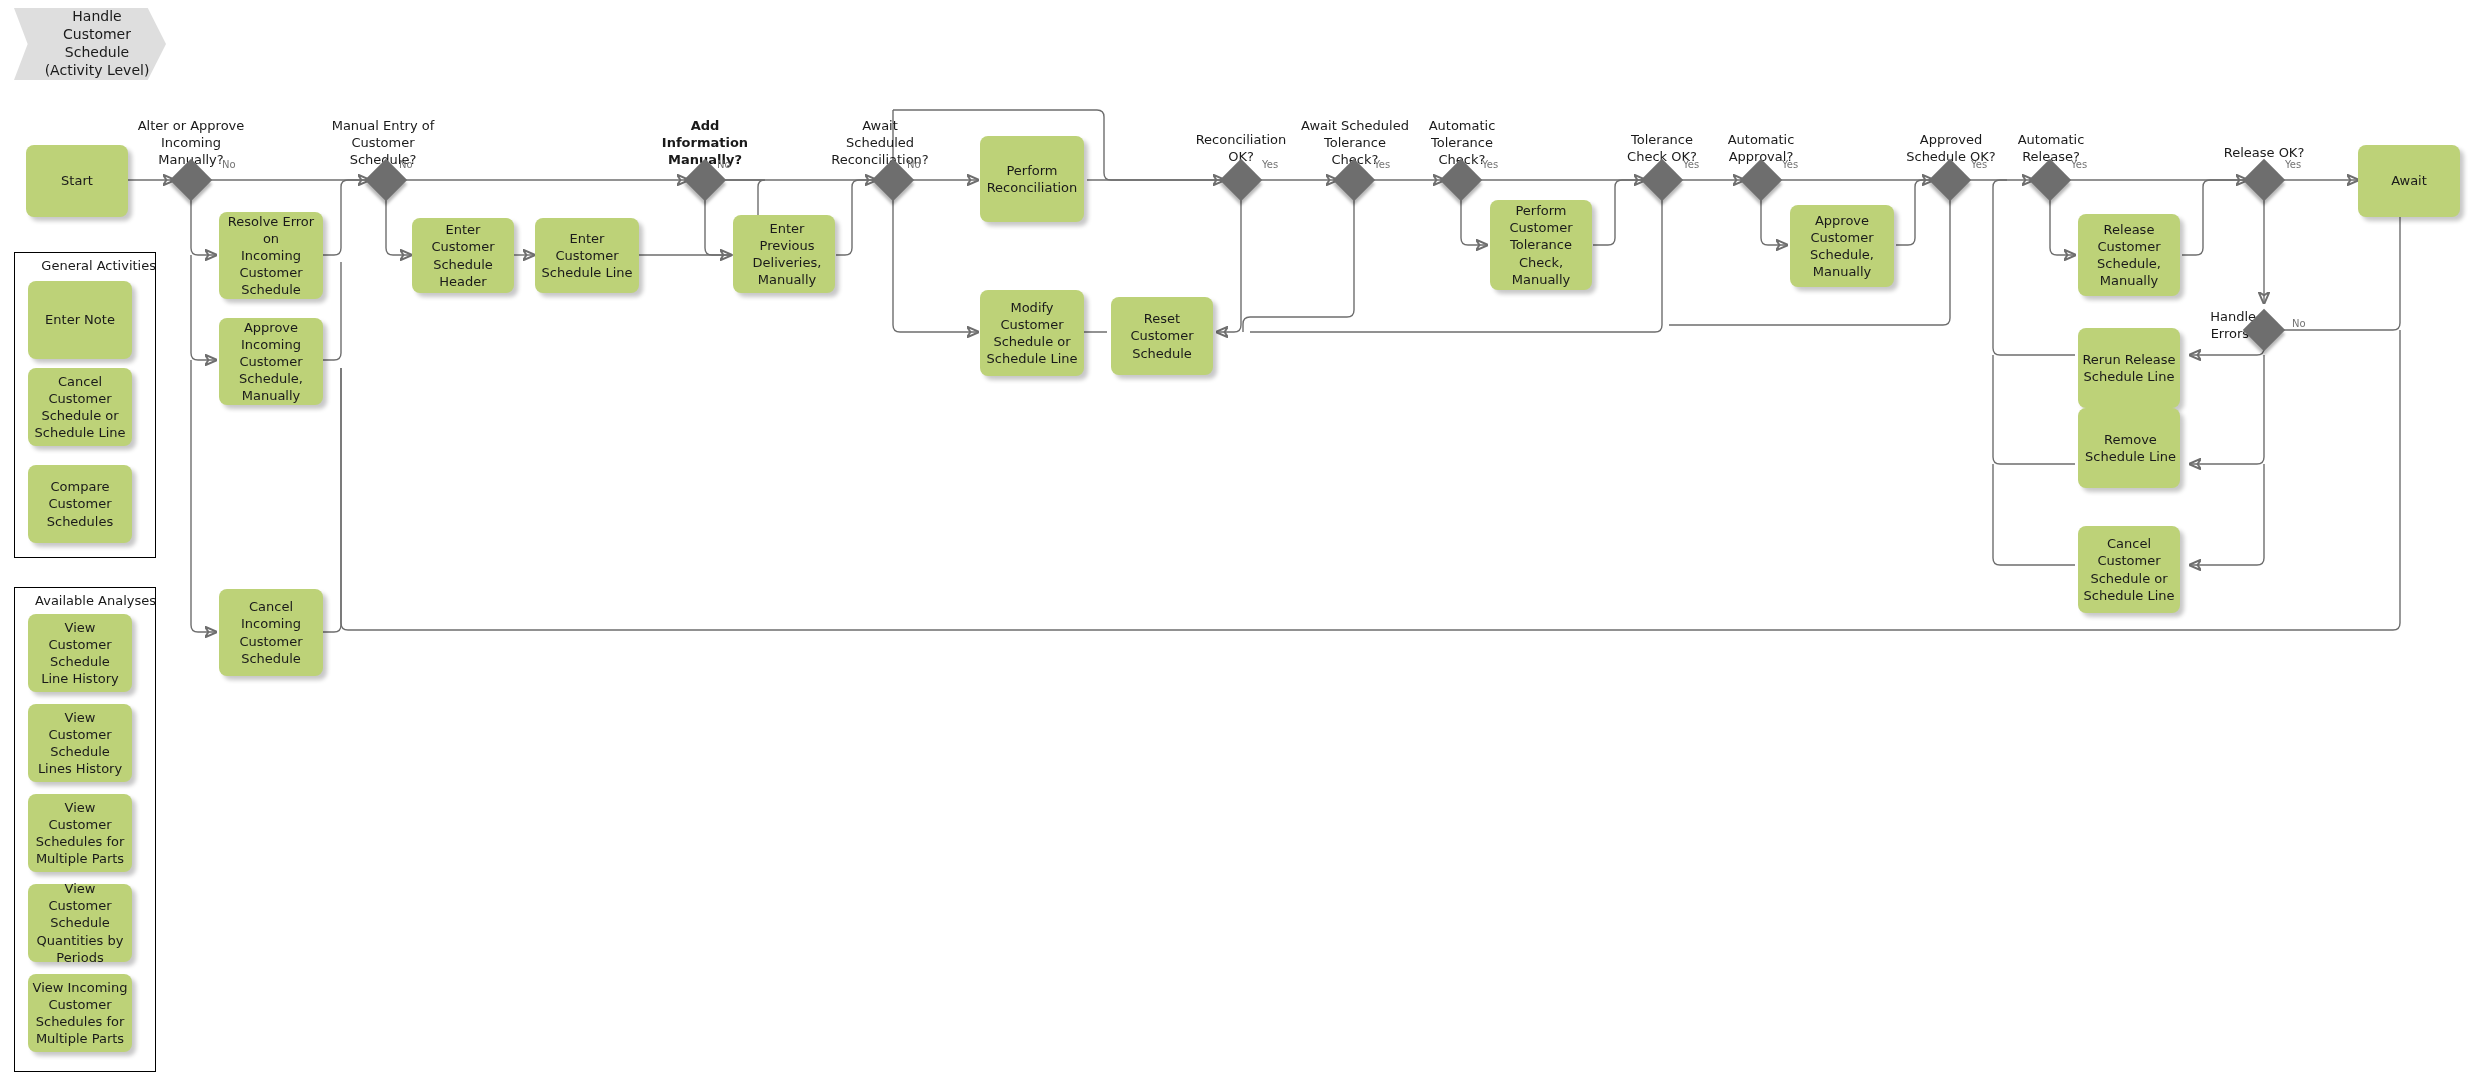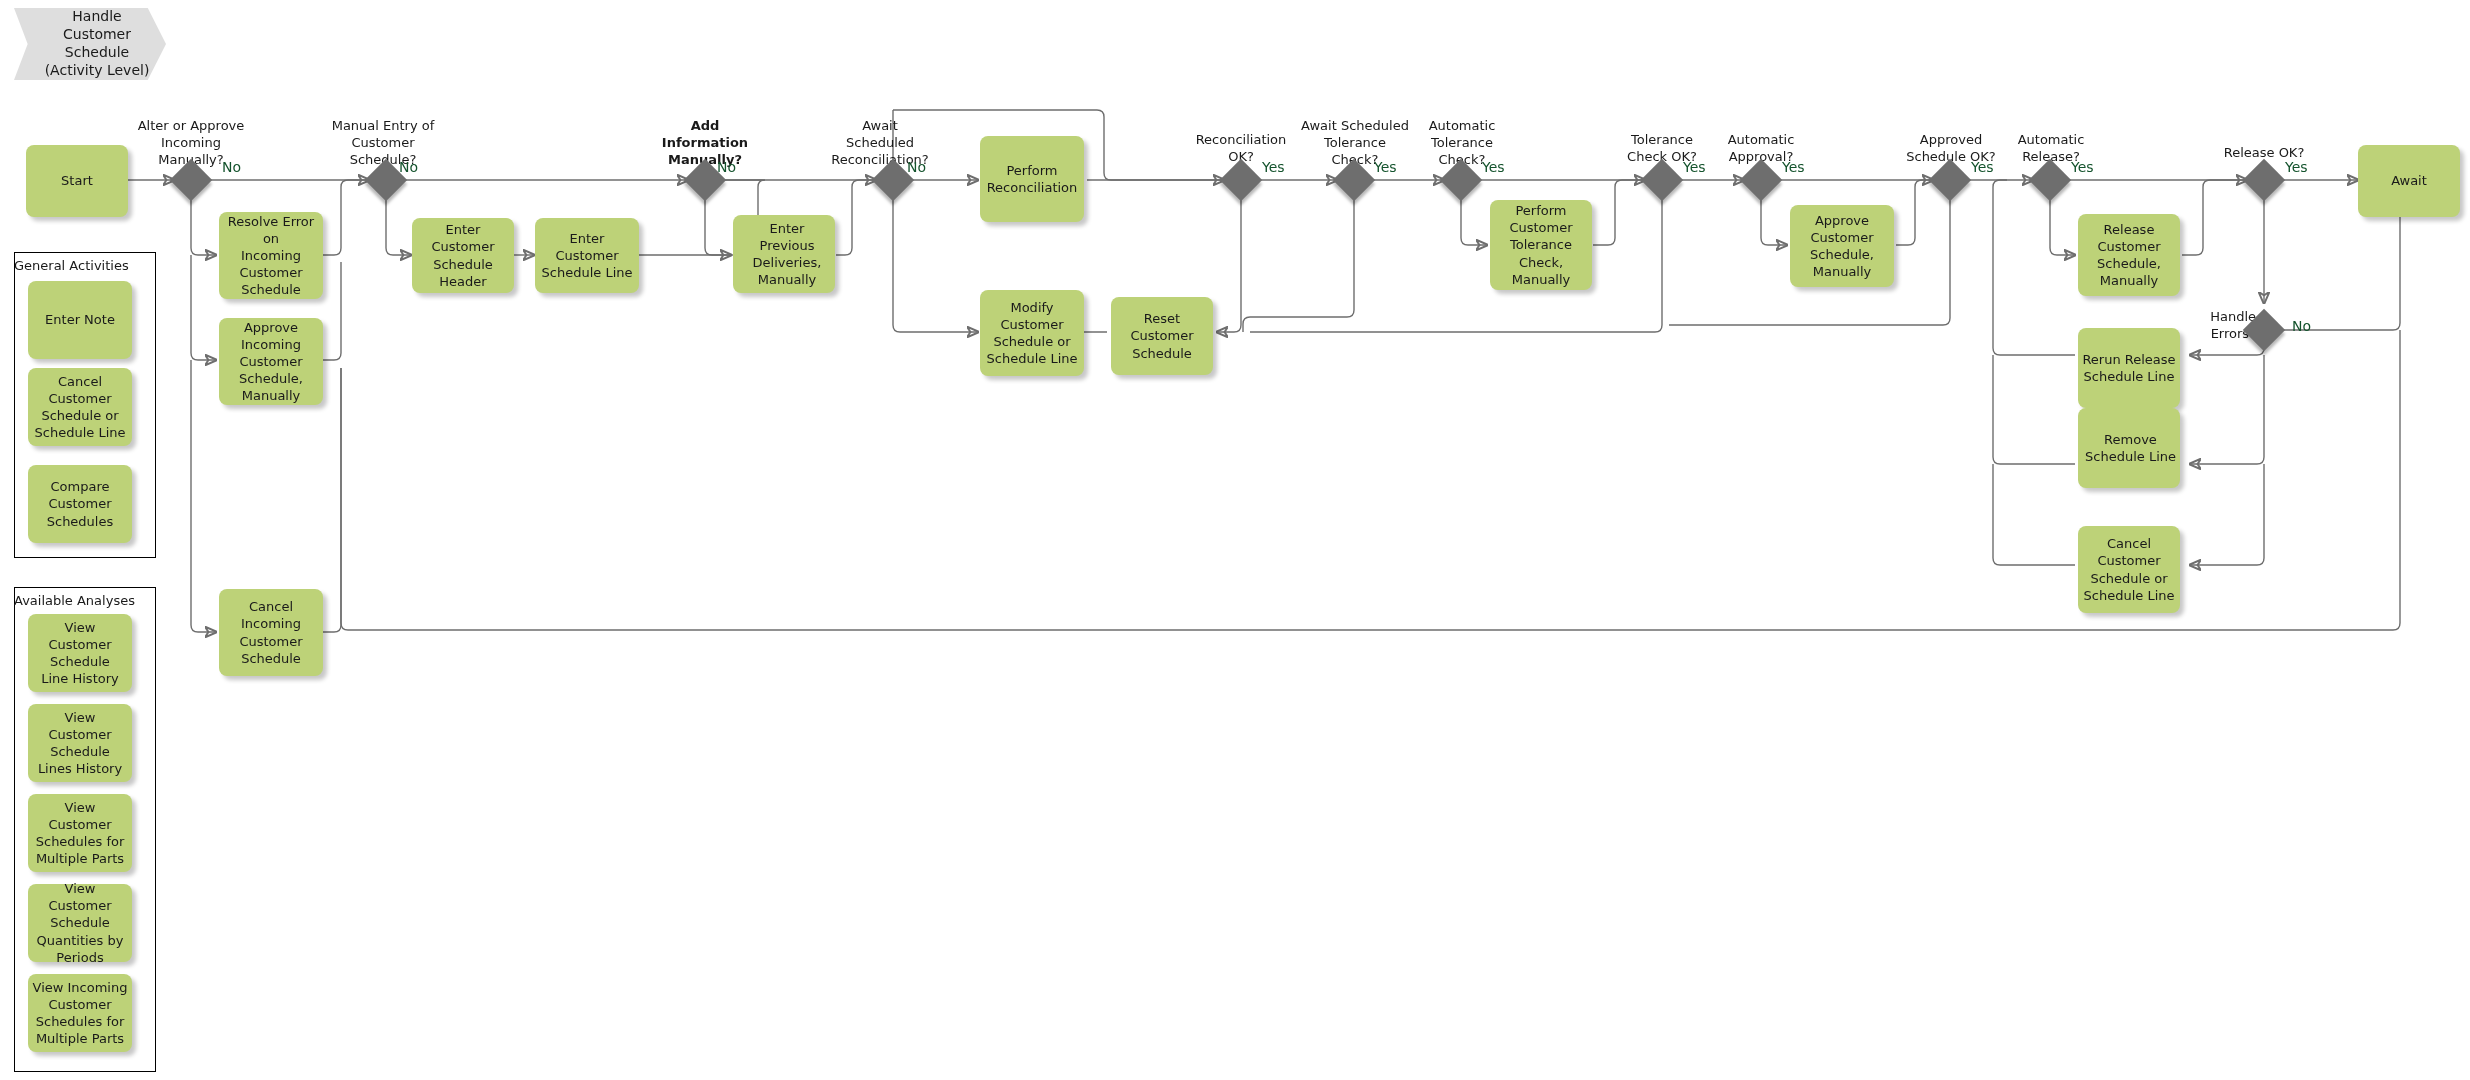--- a/index.html
+++ b/index.html
@@ -60,37 +60,37 @@
   .gwlabel {
     position: absolute;
     font-size: 13px;
     line-height: 1.3;
     color: #1a1a1a;
     text-align: center;
     white-space: pre-line;
   }
   .edgelabel {
     position: absolute;
-    font-size: 14px;
-    color: #14532d;
+    font-size: 10px;
+    color: #737373;
     white-space: nowrap;
   }
 
   
   .group {
     position: absolute;
     border: 1.5px solid #000000;
     background: transparent;
     box-sizing: border-box;
   }
   .group-title {
     position: absolute;
     font-size: 13px;
     color: #1a1a1a;
-    text-align: left;
+    text-align: right;
     white-space: nowrap;
   }
 
   
   svg.links {
     position: absolute;
     left: 0; top: 0;
     width: 2470px; height: 1080px;
     overflow: visible;
     pointer-events: none;

